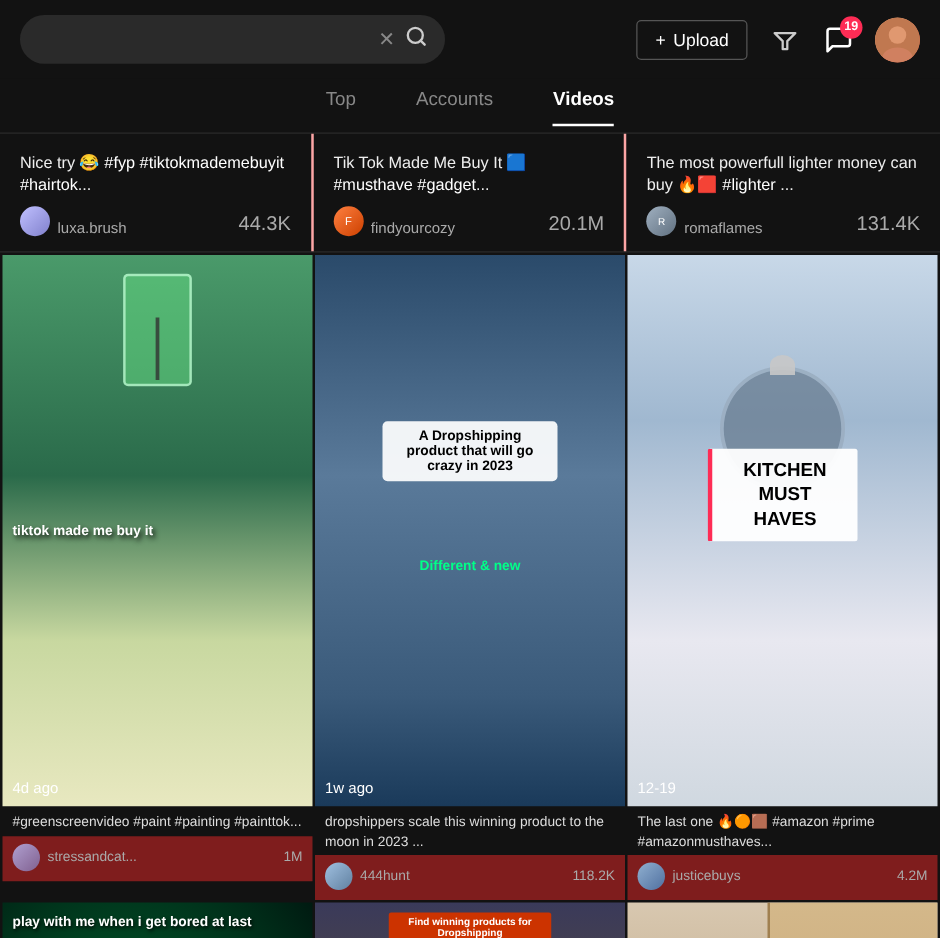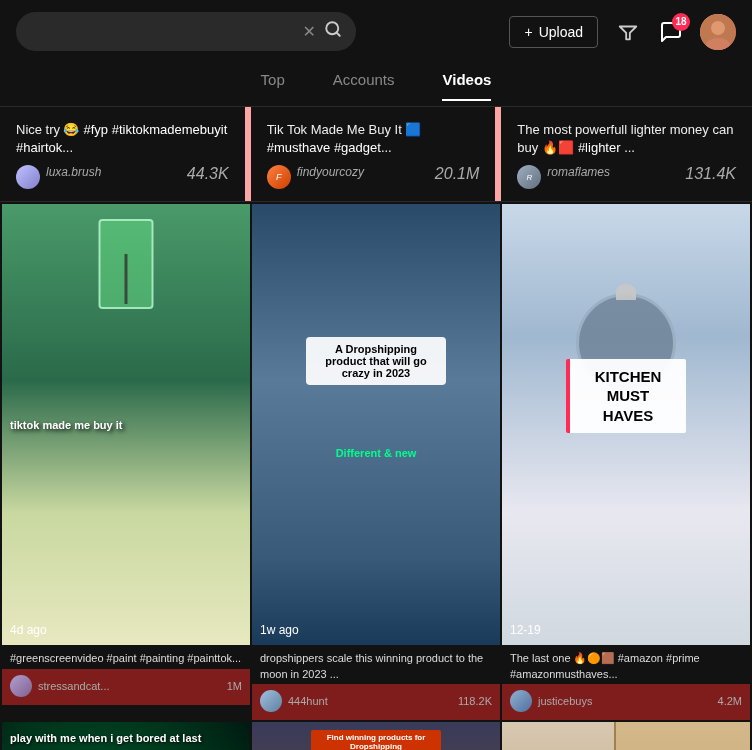--- a/index.html
+++ b/index.html
@@ -138,43 +138,42 @@
 
     
     .top-results {
       display: grid;
       grid-template-columns: 1fr 1fr 1fr;
       gap: 0;
       border-bottom: 1px solid #2a2a2a;
     }
     .top-result-item {
       padding: 14px 16px 12px;
-      border-right: 6px solid #fca5a5;
+      border-right: 2px solid #fca5a5;
     }
     .top-result-item:last-child {
       border-right: none;
     }
     .result-caption {
       font-size: 13px;
       color: #eee;
       line-height: 1.4;
       margin-bottom: 8px;
       display: -webkit-box;
       -webkit-line-clamp: 2;
       -webkit-box-orient: vertical;
       overflow: hidden;
     }
     .result-caption .hashtag {
       color: #fff;
     }
     .result-meta {
       display: flex;
-      align-items: flex-start;
+      align-items: flex-end;
       gap: 6px;
-      font-style: italic;
     }
     .result-avatar {
       width: 24px;
       height: 24px;
       border-radius: 50%;
       flex-shrink: 0;
     }
     .result-avatar-luxa {
       background: linear-gradient(135deg, #c0c0ff, #8080cc);
     }
@@ -373,21 +372,21 @@
         <polygon points="3 6 10 13 10 20 14 20 14 13 21 6 3 6"></polygon>
       </svg>
     </span>
 
     <div class="notification-btn">
       <span class="bell-icon">
         <svg width="24" height="24" viewBox="0 0 24 24" fill="none" stroke="#fff" stroke-width="2" stroke-linecap="round" stroke-linejoin="round">
           <path d="M21 15a2 2 0 0 1-2 2H7l-4 4V5a2 2 0 0 1 2-2h14a2 2 0 0 1 2 2z"></path>
         </svg>
       </span>
-      <span class="notification-badge">18</span>
+      <span class="notification-badge">19</span>
     </div>
 
     <div class="avatar">
       <svg width="36" height="36" viewBox="0 0 36 36">
         <circle cx="18" cy="18" r="18" fill="#c07850"></circle>
         <circle cx="18" cy="14" r="7" fill="#e09870"></circle>
         <ellipse cx="18" cy="32" rx="12" ry="8" fill="#d08060"></ellipse>
       </svg>
     </div>
   </div>

